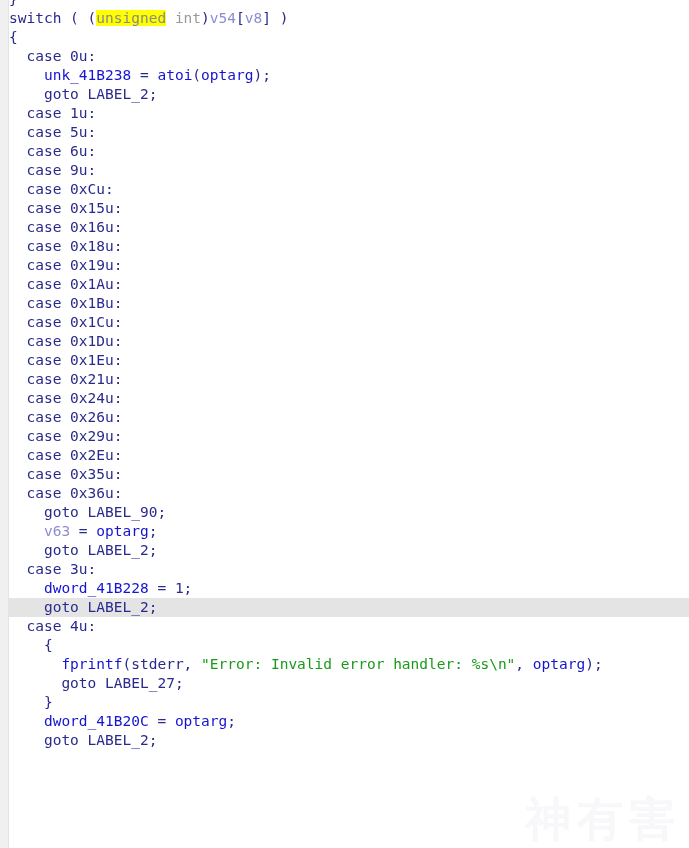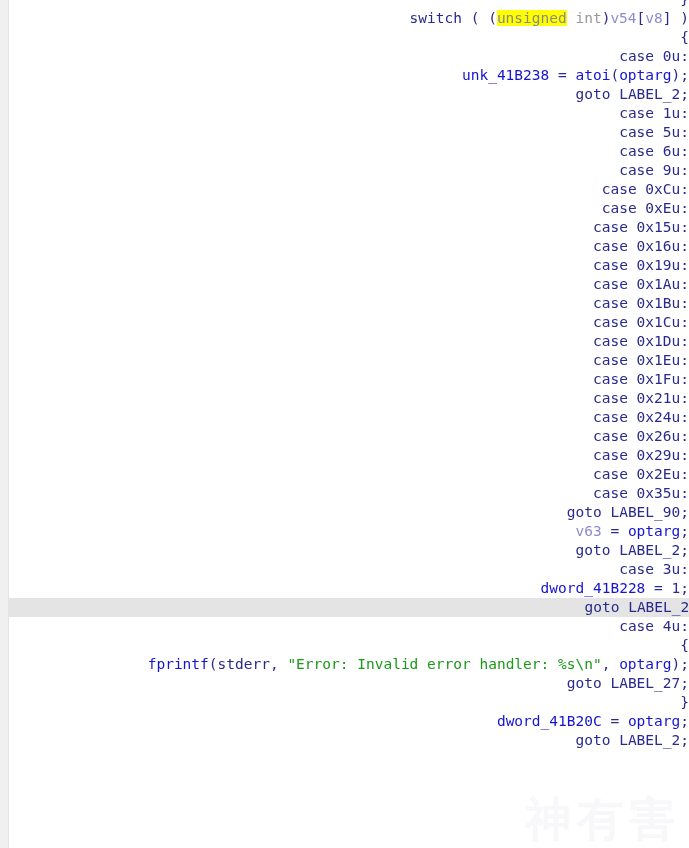--- a/index.html
+++ b/index.html
@@ -14,21 +14,20 @@
     overflow: hidden;
     font-family: "DejaVu Sans Mono", "Liberation Mono", monospace;
   }
 
   #pseudocode-view {
     position: relative;
     width: 689px;
     height: 848px;
     background: #ffffff;
     overflow: hidden;
-    text-align: right;
   }
 
   
   #gutter {
     position: absolute;
     left: 0;
     top: 0;
     width: 8px;
     height: 848px;
     background: #f0f0f0;
@@ -109,36 +108,36 @@
       <div class="code-line"><span class="tok-plain"></span><span class="tok-keyword">switch</span><span class="tok-plain"> ( (</span><span class="tok-hl">unsigned</span><span class="tok-plain"> </span><span class="tok-type">int</span><span class="tok-plain">)</span><span class="tok-local">v54</span><span class="tok-plain">[</span><span class="tok-local">v8</span><span class="tok-plain">] )</span></div>
       <div class="code-line"><span class="tok-plain"></span><span class="tok-plain">{</span></div>
       <div class="code-line"><span class="tok-plain">  </span><span class="tok-keyword">case</span><span class="tok-plain"> 0u:</span></div>
       <div class="code-line"><span class="tok-plain">    </span><span class="tok-ident">unk_41B238</span><span class="tok-plain"> = </span><span class="tok-ident">atoi</span><span class="tok-plain">(</span><span class="tok-ident">optarg</span><span class="tok-plain">);</span></div>
       <div class="code-line"><span class="tok-plain">    </span><span class="tok-keyword">goto</span><span class="tok-plain"> LABEL_2;</span></div>
       <div class="code-line"><span class="tok-plain">  </span><span class="tok-keyword">case</span><span class="tok-plain"> 1u:</span></div>
       <div class="code-line"><span class="tok-plain">  </span><span class="tok-keyword">case</span><span class="tok-plain"> 5u:</span></div>
       <div class="code-line"><span class="tok-plain">  </span><span class="tok-keyword">case</span><span class="tok-plain"> 6u:</span></div>
       <div class="code-line"><span class="tok-plain">  </span><span class="tok-keyword">case</span><span class="tok-plain"> 9u:</span></div>
       <div class="code-line"><span class="tok-plain">  </span><span class="tok-keyword">case</span><span class="tok-plain"> 0xCu:</span></div>
-      <div class="code-line"><span class="tok-plain">  </span><span class="tok-keyword">case</span><span class="tok-plain"> 0xEu:</span></div>
       <div class="code-line"><span class="tok-plain">  </span><span class="tok-keyword">case</span><span class="tok-plain"> 0x15u:</span></div>
       <div class="code-line"><span class="tok-plain">  </span><span class="tok-keyword">case</span><span class="tok-plain"> 0x16u:</span></div>
+      <div class="code-line"><span class="tok-plain">  </span><span class="tok-keyword">case</span><span class="tok-plain"> 0x18u:</span></div>
       <div class="code-line"><span class="tok-plain">  </span><span class="tok-keyword">case</span><span class="tok-plain"> 0x19u:</span></div>
       <div class="code-line"><span class="tok-plain">  </span><span class="tok-keyword">case</span><span class="tok-plain"> 0x1Au:</span></div>
       <div class="code-line"><span class="tok-plain">  </span><span class="tok-keyword">case</span><span class="tok-plain"> 0x1Bu:</span></div>
       <div class="code-line"><span class="tok-plain">  </span><span class="tok-keyword">case</span><span class="tok-plain"> 0x1Cu:</span></div>
       <div class="code-line"><span class="tok-plain">  </span><span class="tok-keyword">case</span><span class="tok-plain"> 0x1Du:</span></div>
       <div class="code-line"><span class="tok-plain">  </span><span class="tok-keyword">case</span><span class="tok-plain"> 0x1Eu:</span></div>
-      <div class="code-line"><span class="tok-plain">  </span><span class="tok-keyword">case</span><span class="tok-plain"> 0x1Fu:</span></div>
       <div class="code-line"><span class="tok-plain">  </span><span class="tok-keyword">case</span><span class="tok-plain"> 0x21u:</span></div>
       <div class="code-line"><span class="tok-plain">  </span><span class="tok-keyword">case</span><span class="tok-plain"> 0x24u:</span></div>
       <div class="code-line"><span class="tok-plain">  </span><span class="tok-keyword">case</span><span class="tok-plain"> 0x26u:</span></div>
       <div class="code-line"><span class="tok-plain">  </span><span class="tok-keyword">case</span><span class="tok-plain"> 0x29u:</span></div>
       <div class="code-line"><span class="tok-plain">  </span><span class="tok-keyword">case</span><span class="tok-plain"> 0x2Eu:</span></div>
       <div class="code-line"><span class="tok-plain">  </span><span class="tok-keyword">case</span><span class="tok-plain"> 0x35u:</span></div>
+      <div class="code-line"><span class="tok-plain">  </span><span class="tok-keyword">case</span><span class="tok-plain"> 0x36u:</span></div>
       <div class="code-line"><span class="tok-plain">    </span><span class="tok-keyword">goto</span><span class="tok-plain"> LABEL_90;</span></div>
       <div class="code-line"><span class="tok-plain">    </span><span class="tok-local">v63</span><span class="tok-plain"> = </span><span class="tok-ident">optarg</span><span class="tok-plain">;</span></div>
       <div class="code-line"><span class="tok-plain">    </span><span class="tok-keyword">goto</span><span class="tok-plain"> LABEL_2;</span></div>
       <div class="code-line"><span class="tok-plain">  </span><span class="tok-keyword">case</span><span class="tok-plain"> 3u:</span></div>
       <div class="code-line"><span class="tok-plain">    </span><span class="tok-ident">dword_41B228</span><span class="tok-plain"> = 1;</span></div>
       <div class="code-line highlighted"><span class="tok-plain">    </span><span class="tok-keyword">goto</span><span class="tok-plain"> LABEL_2;</span></div>
       <div class="code-line"><span class="tok-plain">  </span><span class="tok-keyword">case</span><span class="tok-plain"> 4u:</span></div>
       <div class="code-line"><span class="tok-plain">    </span><span class="tok-plain">{</span></div>
       <div class="code-line"><span class="tok-plain">      </span><span class="tok-ident">fprintf</span><span class="tok-plain">(stderr, </span><span class="tok-string">"Error: Invalid error handler: %s\n"</span><span class="tok-plain">, </span><span class="tok-ident">optarg</span><span class="tok-plain">);</span></div>
       <div class="code-line"><span class="tok-plain">      </span><span class="tok-keyword">goto</span><span class="tok-plain"> LABEL_27;</span></div>

